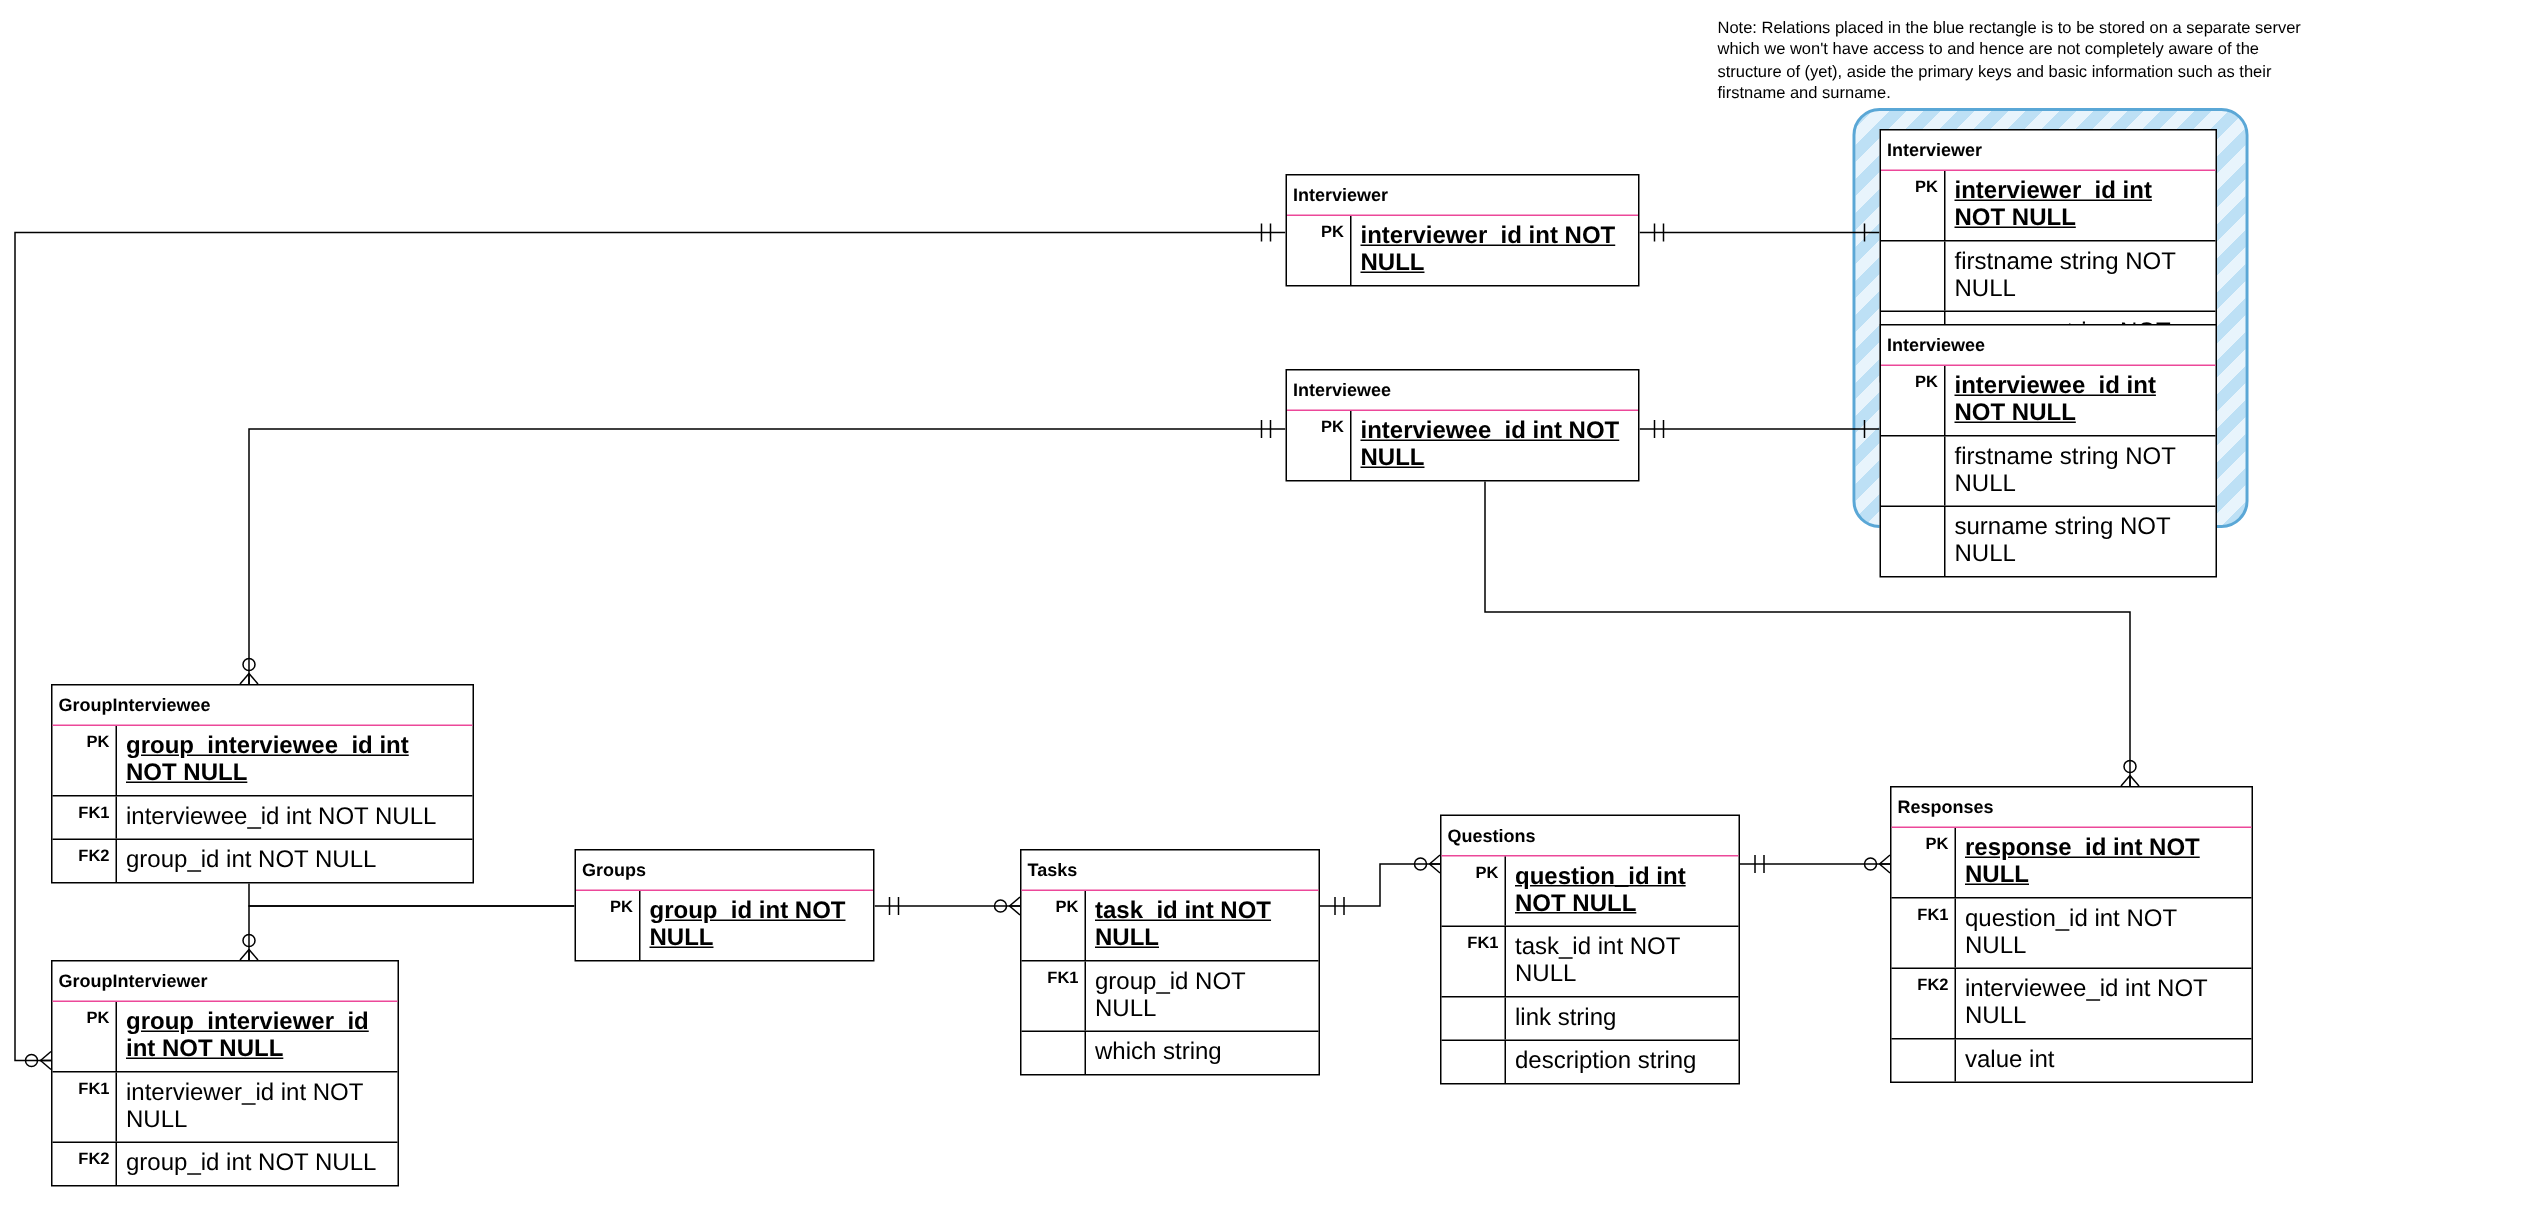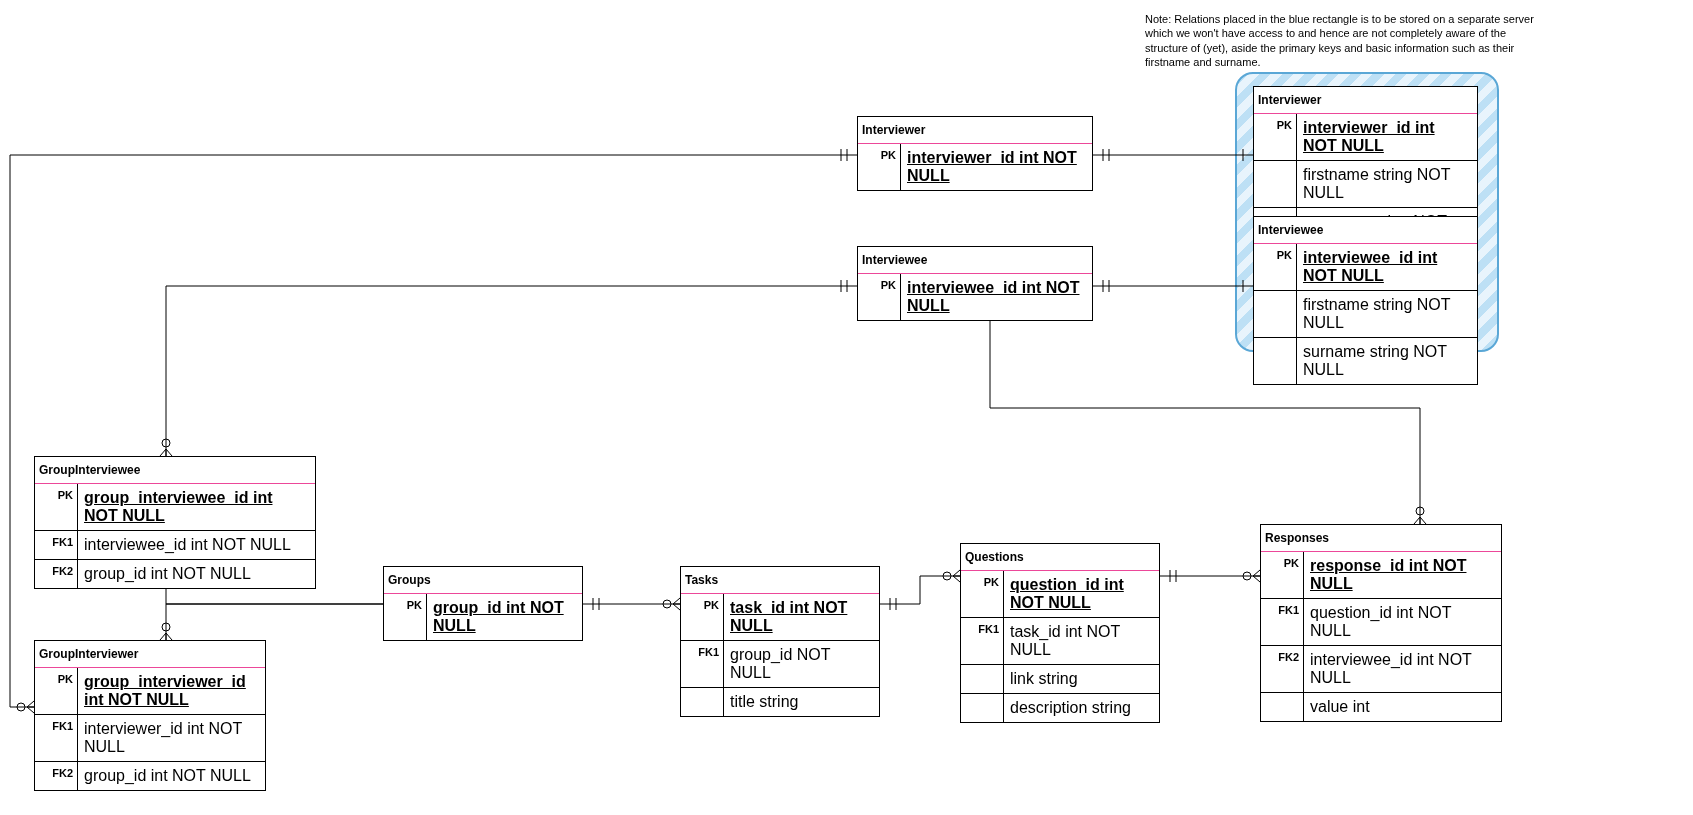--- a/index.html
+++ b/index.html
@@ -291,21 +291,21 @@
     <div class="entity-row">
       <div class="entity-keycol">PK</div>
       <div class="entity-valcol pk">task_id int NOT NULL</div>
     </div>
     <div class="entity-row">
       <div class="entity-keycol">FK1</div>
       <div class="entity-valcol">group_id NOT NULL</div>
     </div>
     <div class="entity-row">
       <div class="entity-keycol"></div>
-      <div class="entity-valcol">title string</div>
+      <div class="entity-valcol">which string</div>
     </div>
   </div>
 
   <div class="entity" style="left:960px; top:512px; width:200px;margin-top:31px;">
     <div class="entity-title">Questions</div>
     <div class="entity-row">
       <div class="entity-keycol">PK</div>
       <div class="entity-valcol pk">question_id int NOT NULL</div>
     </div>
     <div class="entity-row">

